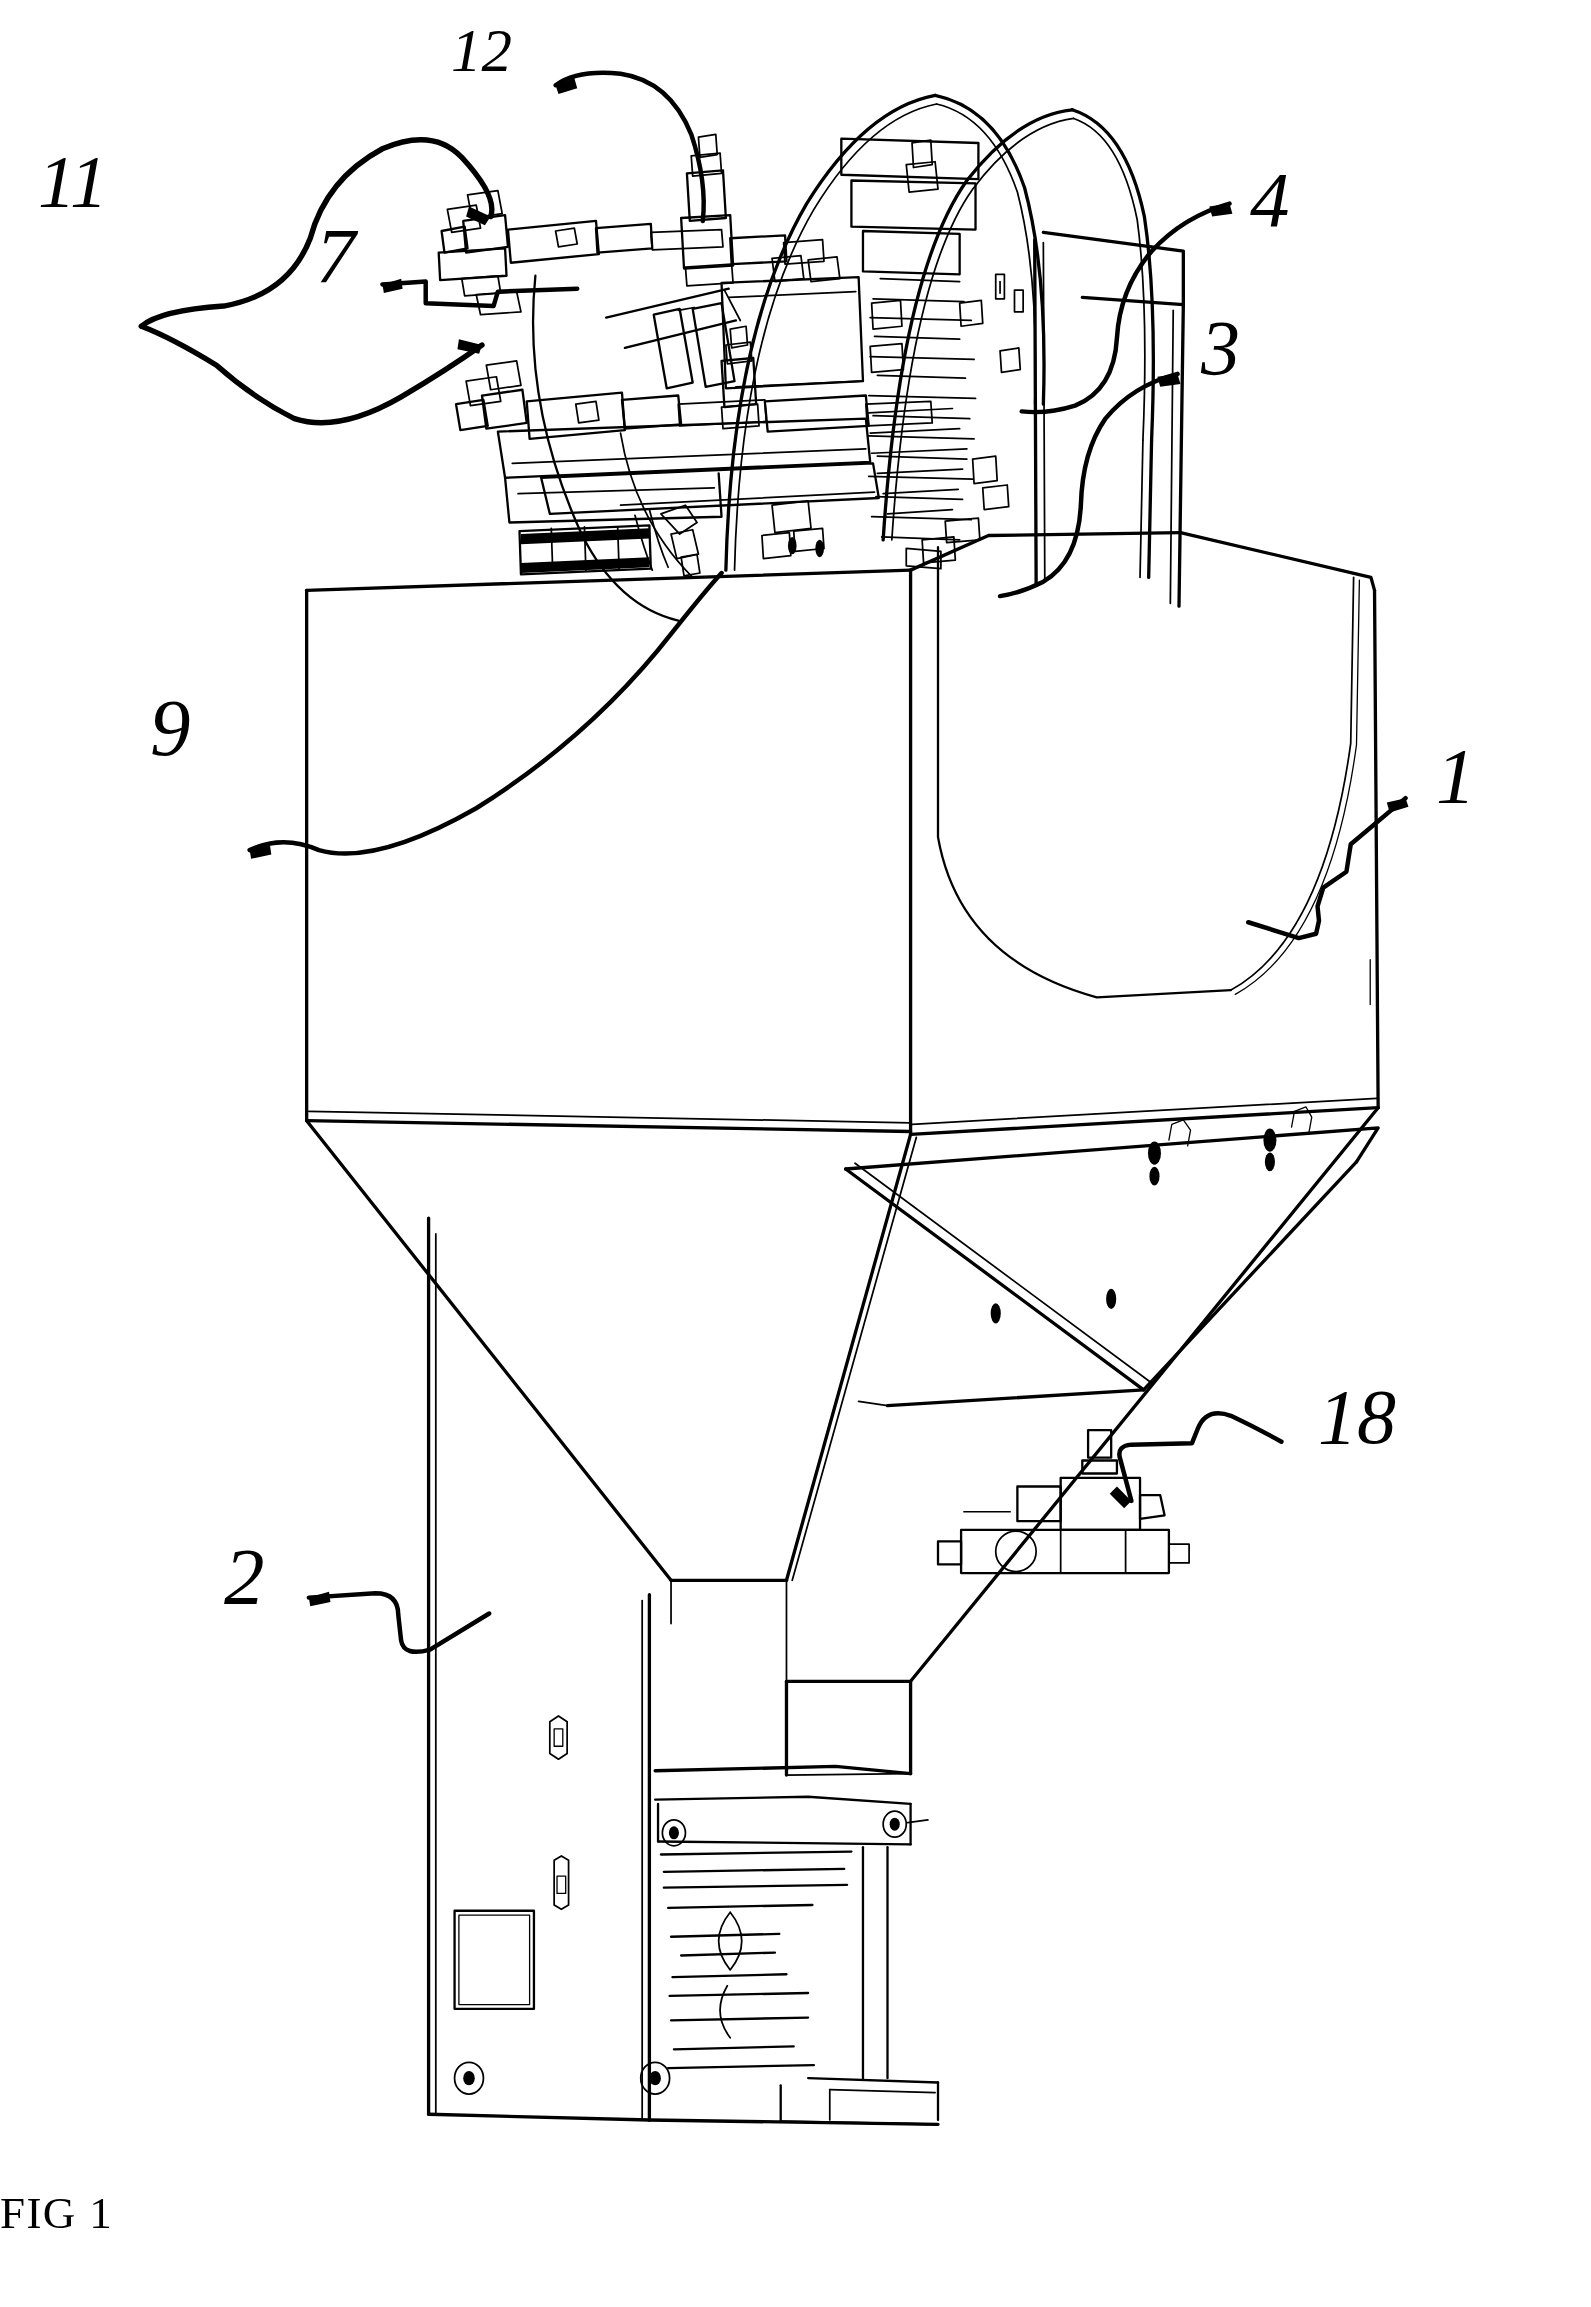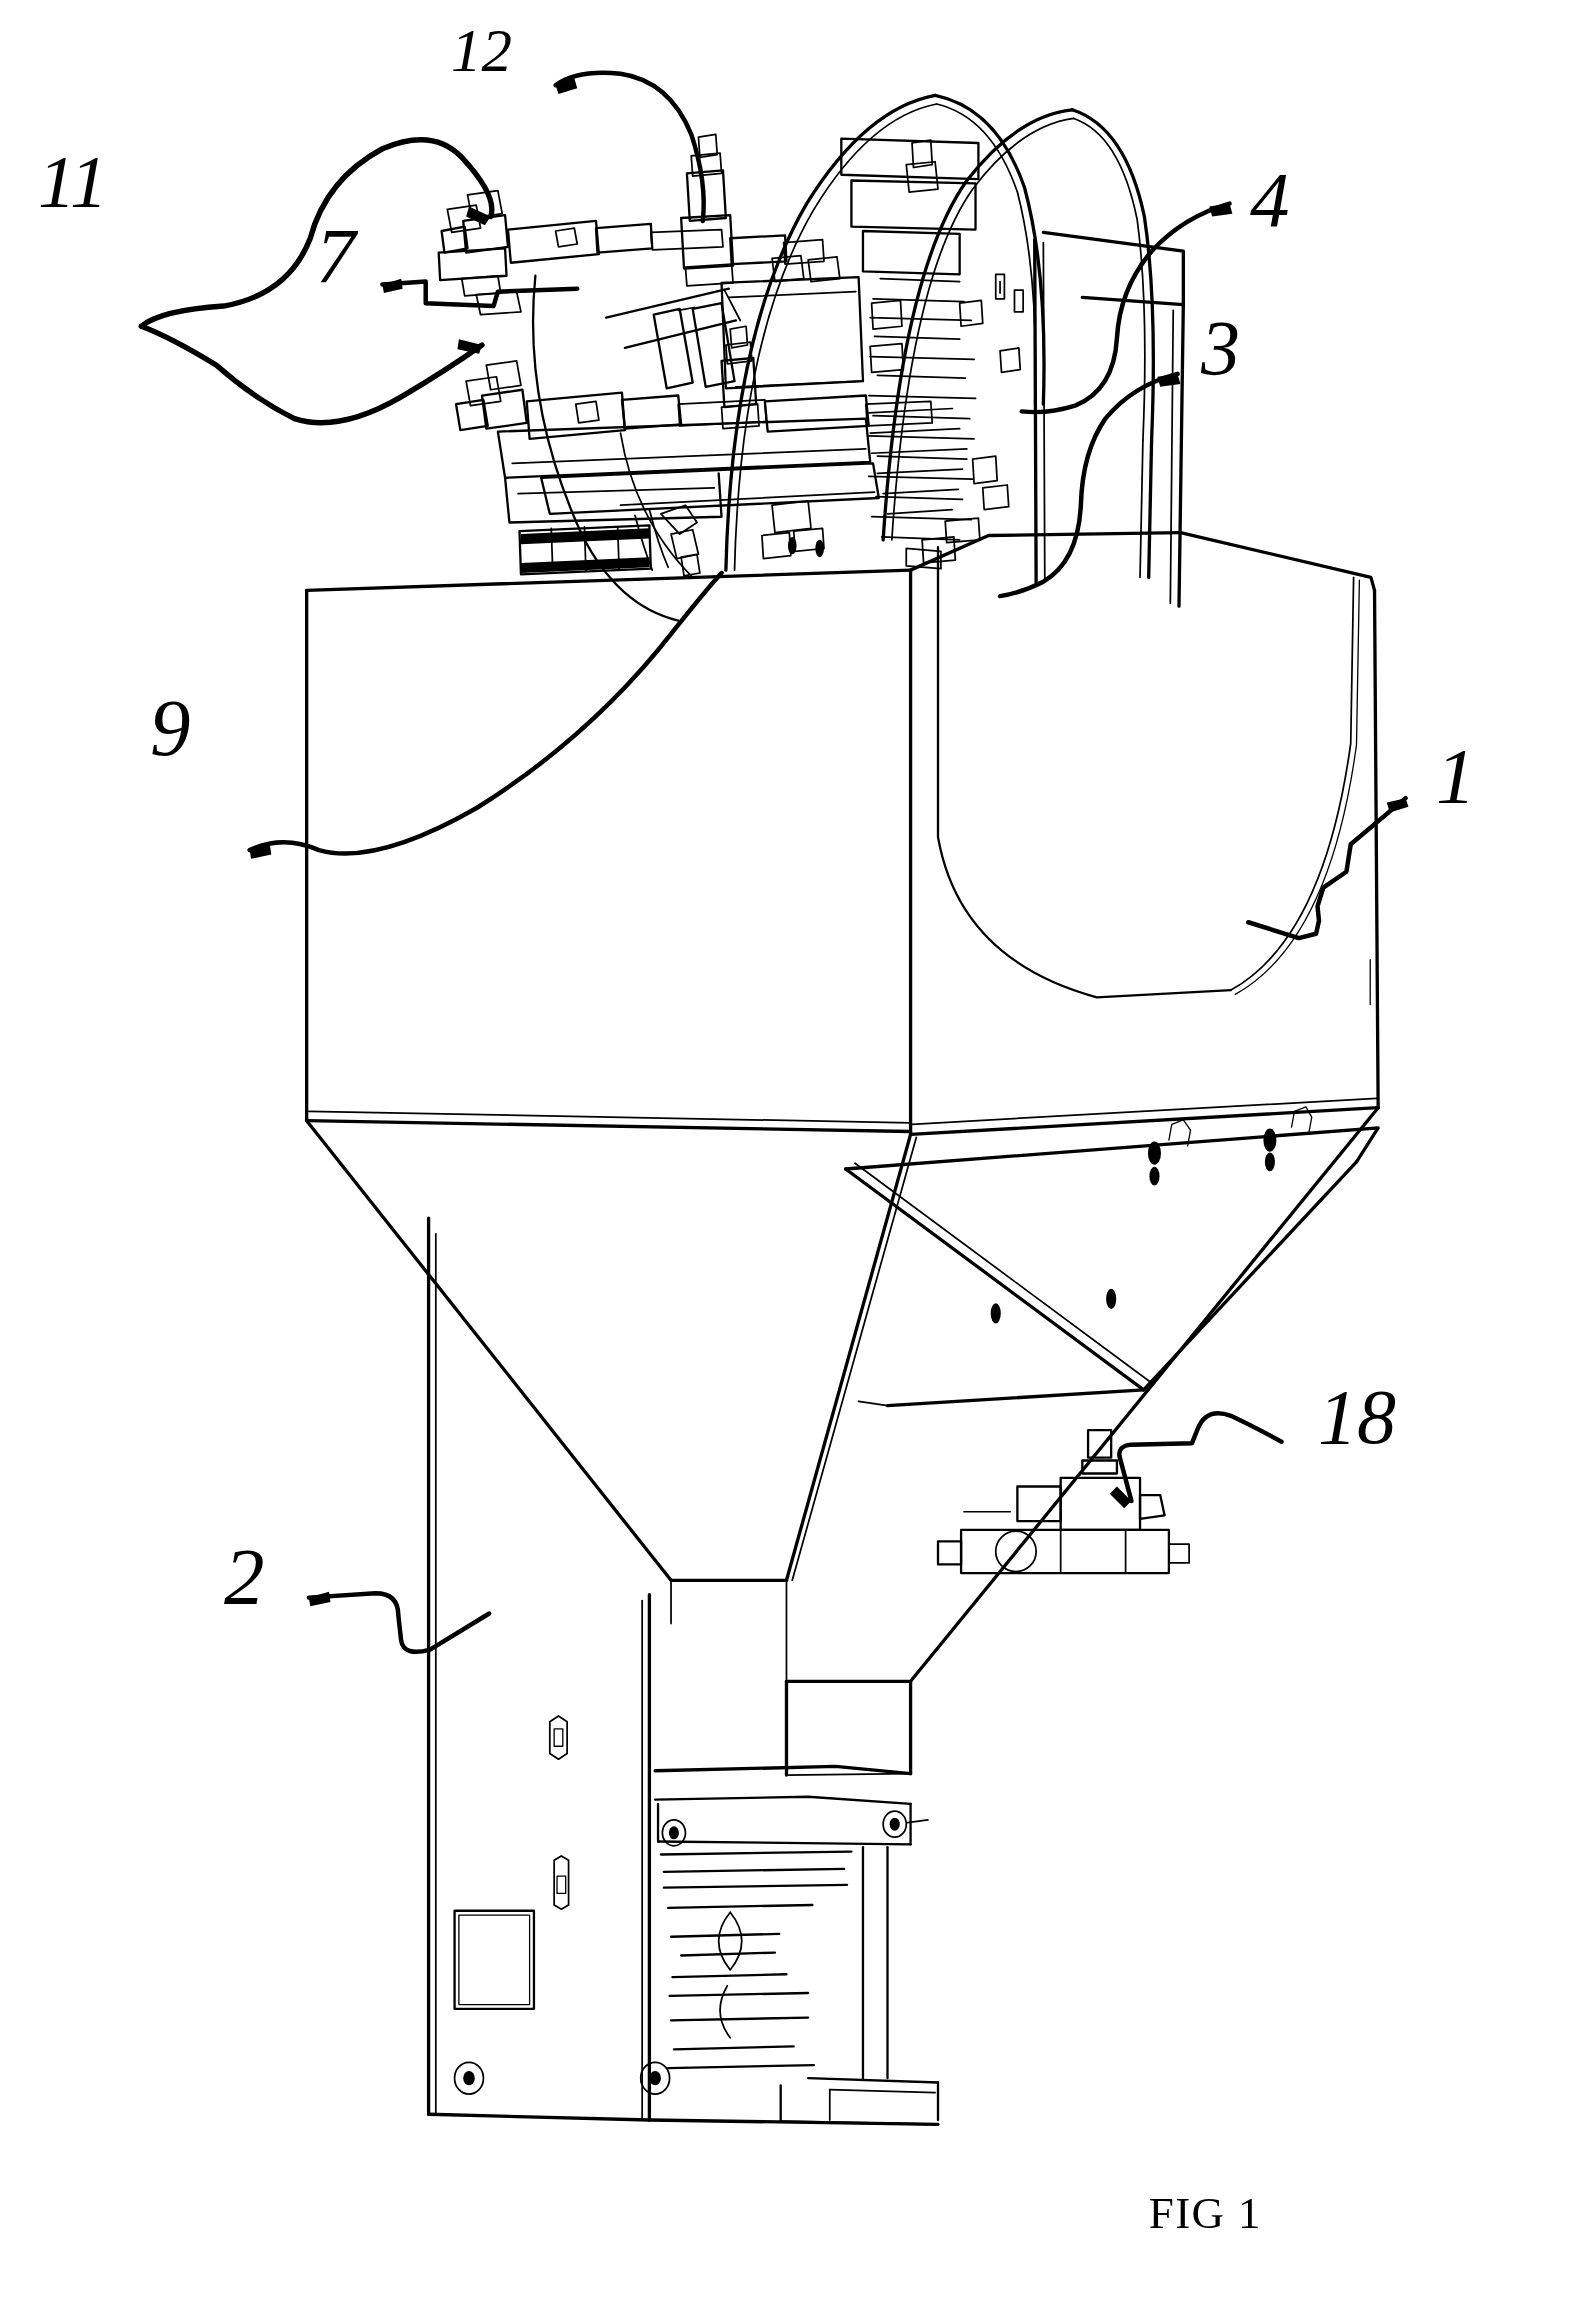--- a/index.html
+++ b/index.html
@@ -41,21 +41,21 @@
     color: #000000;
     line-height: 1;
     white-space: nowrap;
     user-select: none;
   }
   #fig-caption {
     position: absolute;
     left: 0;
     top: 2187px;
     width: 1262px;
-    text-align: right;
+    text-align: left;
     font-family: "Liberation Serif", serif;
     font-size: 45px;
     letter-spacing: 1.4px;
     color: #000000;
   }
 </style>
 </head>
 <body>
 
 <div id="page">

